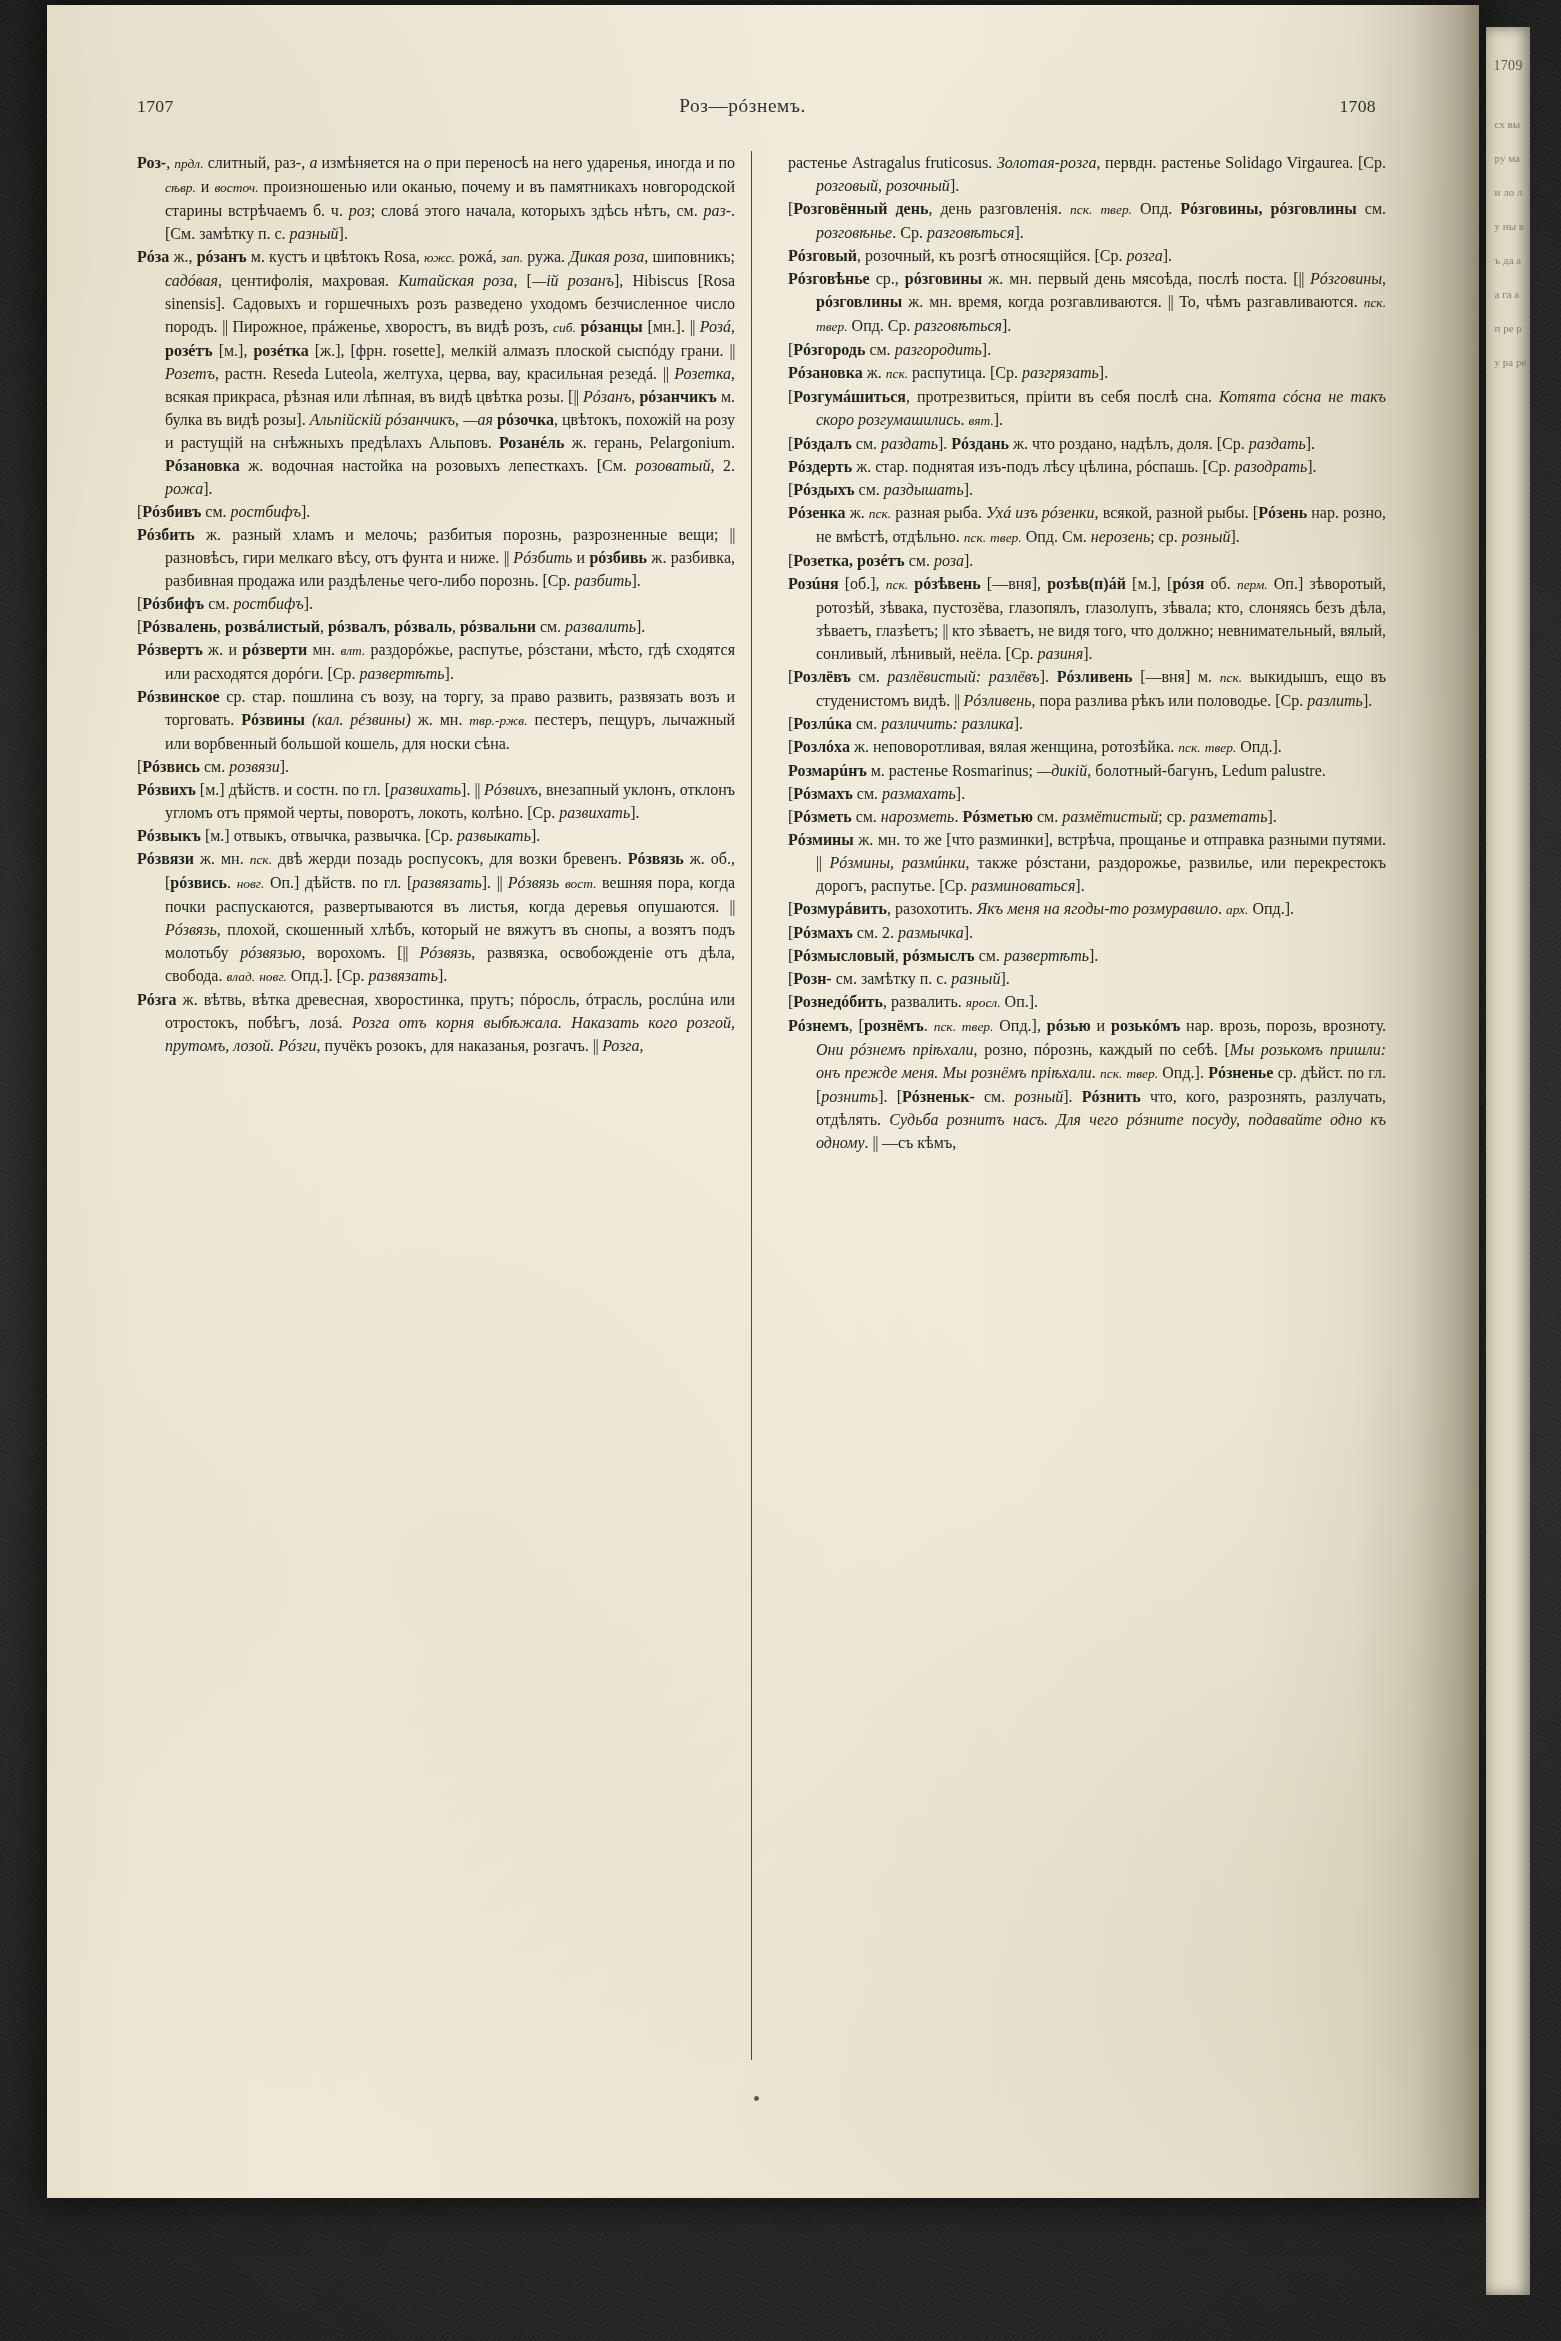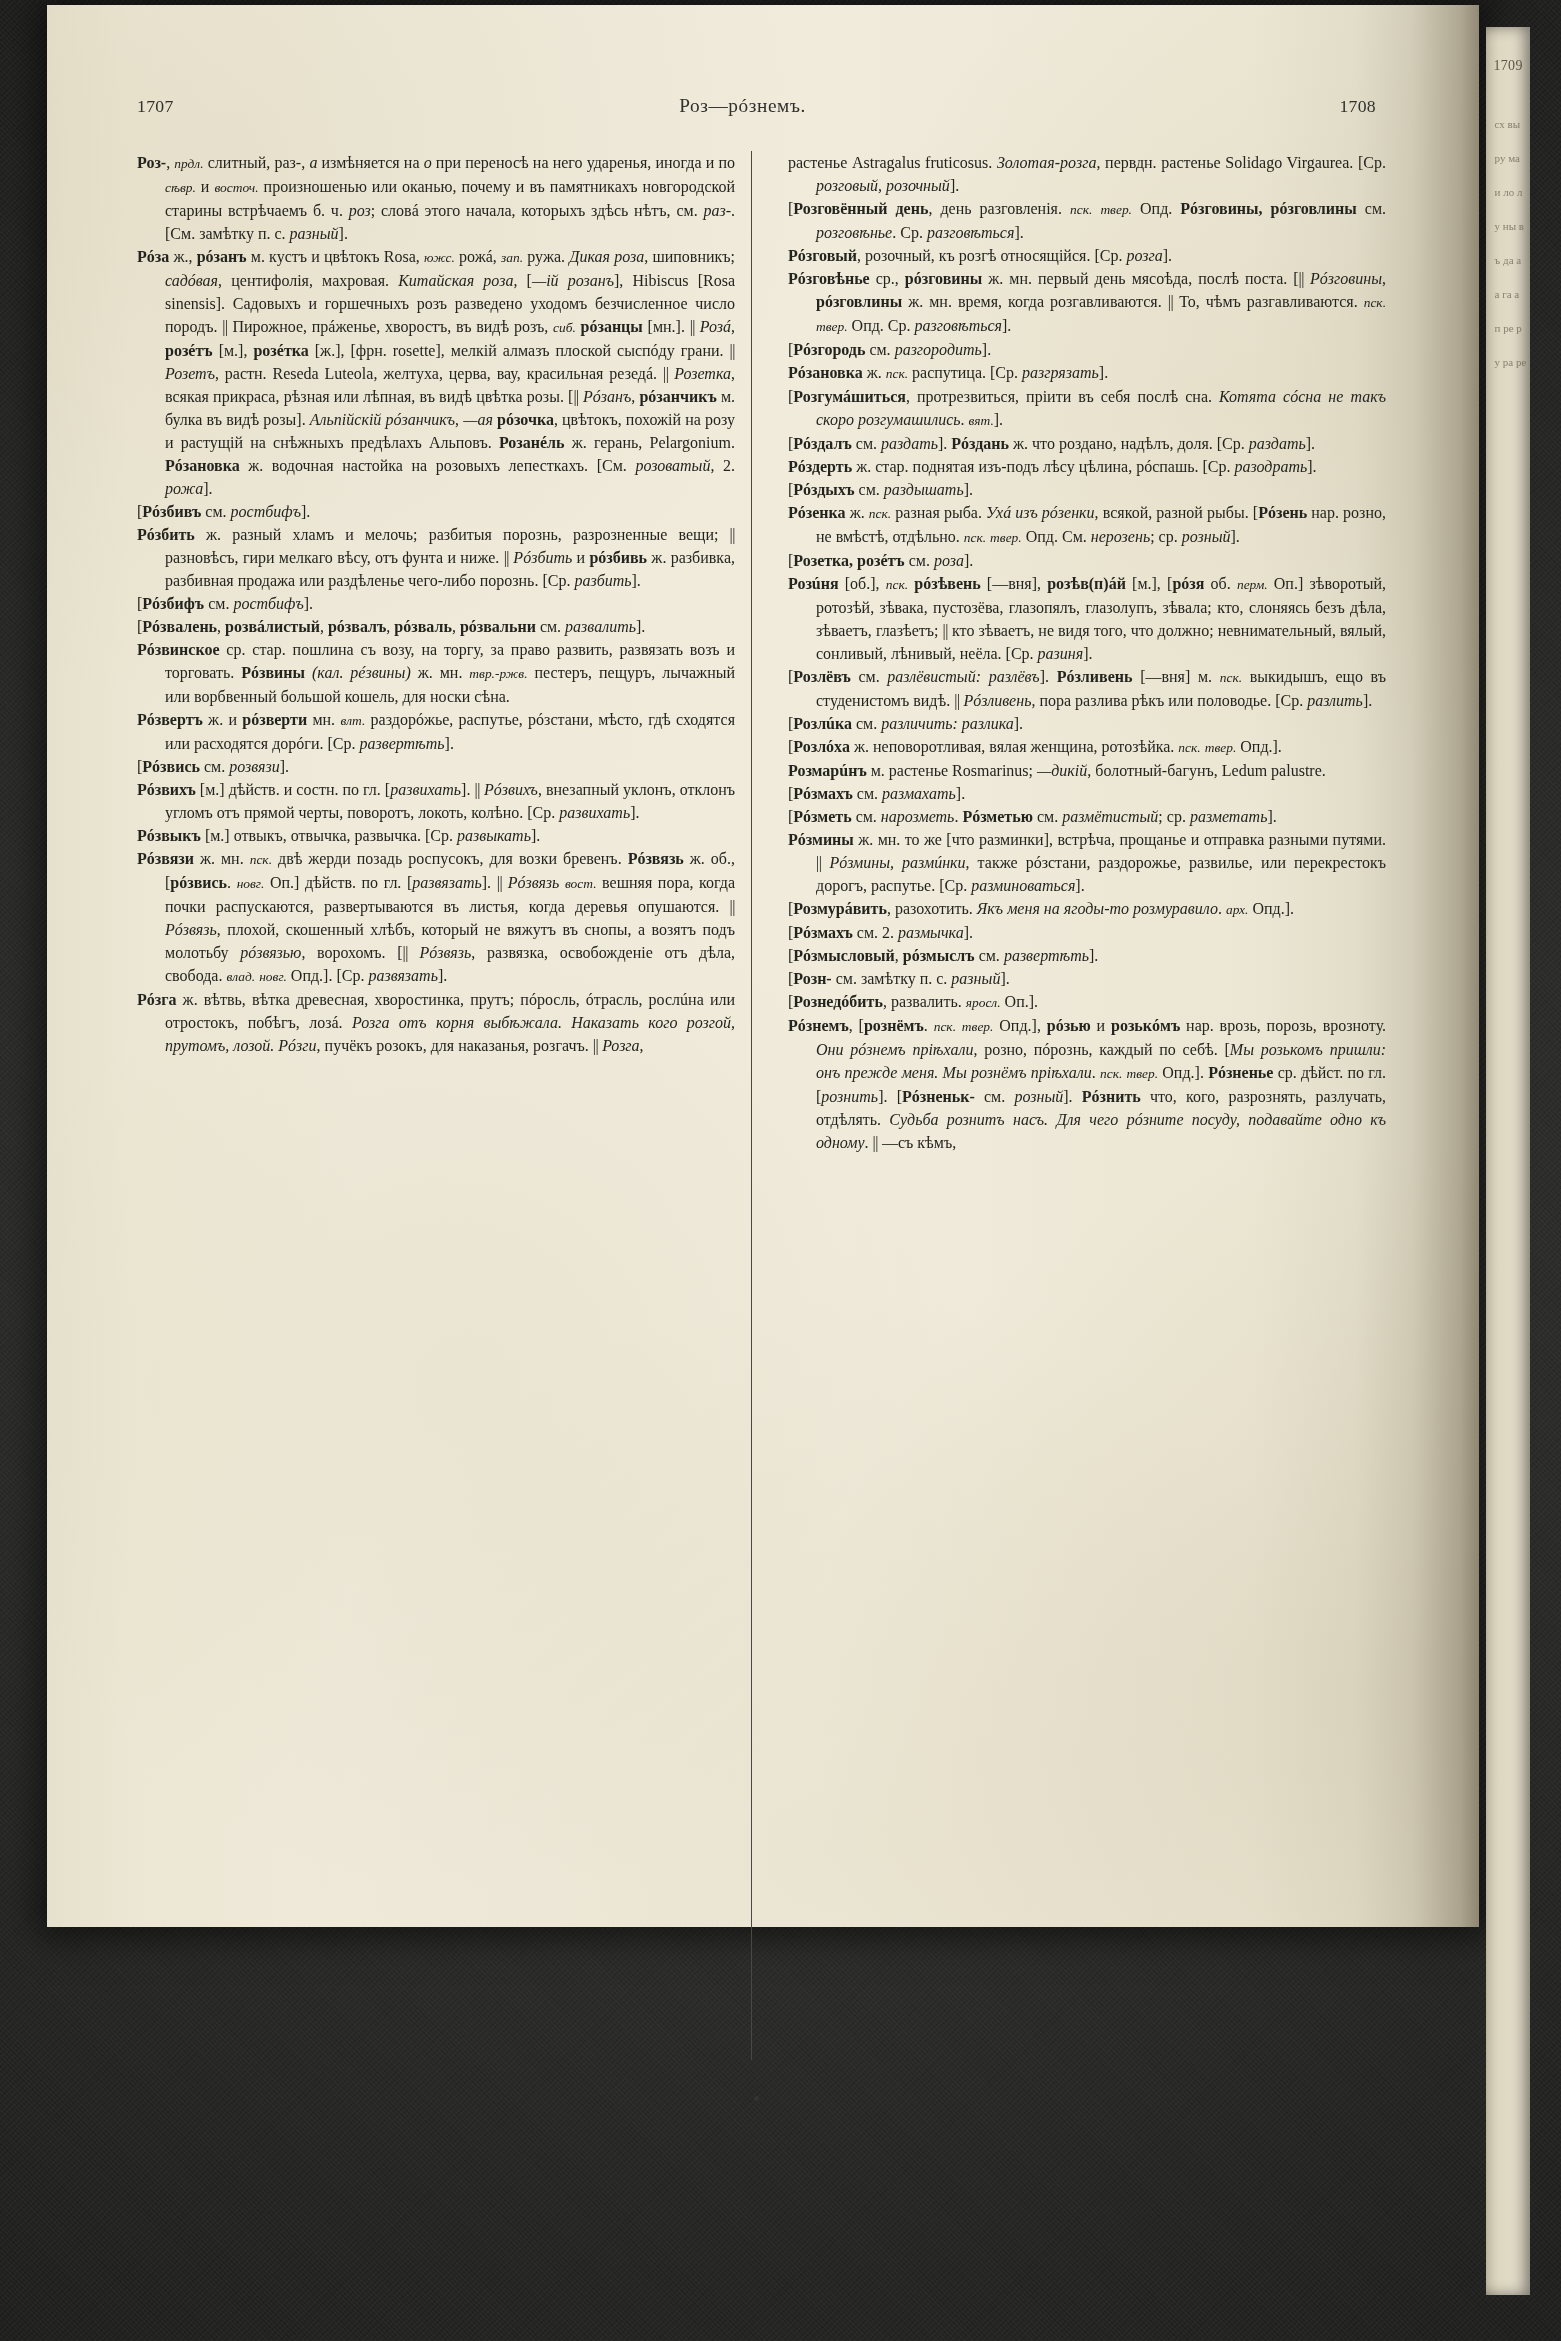--- a/index.html
+++ b/index.html
@@ -32,21 +32,21 @@
       repeating-linear-gradient(-45deg, rgba(255,255,255,.014) 0 2.1px, rgba(0,0,0,.018) 2.1px 4.3px);
     opacity: .9;
   }
 
   
   .page {
     position: absolute;
     left: 47px;
     top: 5.4px;
     width: 1432px;
-    height: 1922px;
+    height: 2193px;
     background:
       linear-gradient(90deg, #e6e1cd 0%, #ece7d4 6%, #efeada 22%, #f0ebdb 55%, #ece7d4 84%, #ddd8c4 96%, #cfc9b4 100%);
     box-shadow: 0 0 32px 9.7px rgba(0,0,0,.55);
   }
   
   .page::before {
     content: "";
     position: absolute;
     inset: 0;
     background-image:
@@ -189,22 +189,22 @@
   </div>
 
   <div class="columns">
     <div class="col col-left">
         <p class="entry"><span class="hw">Роз-</span>, <span class="sm">прдл.</span> слитный, раз-, <span class="it">а</span> измѣняется на <span class="it">о</span> при переносѣ на него ударенья, иногда и по <span class="sm">сѣвр.</span> и <span class="sm">восточ.</span> произношенью или оканью, почему и въ памятникахъ новгородской старины встрѣчаемъ б. ч. <span class="it">роз</span>; словá этого начала, которыхъ здѣсь нѣтъ, см. <span class="it">раз-</span>. [См. замѣтку п. с. <span class="it">разный</span>].</p>
         <p class="entry"><span class="hw">Рóза</span> ж., <span class="hw">рóзанъ</span> м. кустъ и цвѣтокъ Rosa, <span class="sm">южс.</span> рожá, <span class="sm">зап.</span> ружа. <span class="it">Дикая роза</span>, шиповникъ; <span class="it">садóвая</span>, центифолія, махровая. <span class="it">Китайская роза</span>, [<span class="it">—ій розанъ</span>], Hibiscus [Rosa sinensis]. Садовыхъ и горшечныхъ розъ разведено уходомъ безчисленное число породъ. <span class="bar">||</span> Пирожное, прáженье, хворостъ, въ видѣ розъ, <span class="sm">сиб.</span> <span class="hw">рóзанцы</span> [мн.]. <span class="bar">||</span> <span class="it">Розá</span>, <span class="hw">розéтъ</span> [м.], <span class="hw">розéтка</span> [ж.], [фрн. rosette], мелкій алмазъ плоской сыспóду грани. <span class="bar">||</span> <span class="it">Розетъ</span>, растн. Reseda Luteola, желтуха, церва, вау, красильная резедá. <span class="bar">||</span> <span class="it">Розетка</span>, всякая прикраса, рѣзная или лѣпная, въ видѣ цвѣтка розы. [<span class="bar">||</span> <span class="it">Рóзанъ</span>, <span class="hw">рóзанчикъ</span> м. булка въ видѣ розы]. <span class="it">Альпійскій рóзанчикъ</span>, <span class="it">—ая</span> <span class="hw">рóзочка</span>, цвѣтокъ, похожій на розу и растущій на снѣжныхъ предѣлахъ Альповъ. <span class="hw">Розанéль</span> ж. герань, Pelargonium. <span class="hw">Рóзановка</span> ж. водочная настойка на розовыхъ лепесткахъ. [См. <span class="it">розоватый</span>, 2. <span class="it">рожа</span>].</p>
         <p class="entry">[<span class="hw">Рóзбивъ</span> см. <span class="it">ростбифъ</span>].</p>
         <p class="entry"><span class="hw">Рóзбить</span> ж. разный хламъ и мелочь; разбитыя порознь, разрозненные вещи; <span class="bar">||</span> разновѣсъ, гири мелкаго вѣсу, отъ фунта и ниже. <span class="bar">||</span> <span class="it">Рóзбить</span> и <span class="hw">рóзбивь</span> ж. разбивка, разбивная продажа или раздѣленье чего-либо порознь. [Ср. <span class="it">разбить</span>].</p>
         <p class="entry">[<span class="hw">Рóзбифъ</span> см. <span class="it">ростбифъ</span>].</p>
         <p class="entry">[<span class="hw">Рóзвалень</span>, <span class="hw">розвáлистый</span>, <span class="hw">рóзвалъ</span>, <span class="hw">рóзваль</span>, <span class="hw">рóзвальни</span> см. <span class="it">развалить</span>].</p>
+        <p class="entry"><span class="hw">Рóзвертъ</span> ж. и <span class="hw">рóзверти</span> мн. <span class="sm">влт.</span> раздорóжье, распутье, рóзстани, мѣсто, гдѣ сходятся или расходятся дорóги. [Ср. <span class="it">развертѣть</span>].</p>
         <p class="entry"><span class="hw">Рóзвинское</span> ср. стар. пошлина съ возу, на торгу, за право развить, развязать возъ и торговать. <span class="hw">Рóзвины</span> <span class="it">(кал. рéзвины)</span> ж. мн. <span class="sm">твр.-ржв.</span> пестеръ, пещуръ, лычажный или ворбвенный большой кошель, для носки сѣна.</p>
-        <p class="entry"><span class="hw">Рóзвертъ</span> ж. и <span class="hw">рóзверти</span> мн. <span class="sm">влт.</span> раздорóжье, распутье, рóзстани, мѣсто, гдѣ сходятся или расходятся дорóги. [Ср. <span class="it">развертѣть</span>].</p>
         <p class="entry">[<span class="hw">Рóзвись</span> см. <span class="it">розвязи</span>].</p>
         <p class="entry"><span class="hw">Рóзвихъ</span> [м.] дѣйств. и состн. по гл. [<span class="it">развихать</span>]. <span class="bar">||</span> <span class="it">Рóзвихъ</span>, внезапный уклонъ, отклонъ угломъ отъ прямой черты, поворотъ, локоть, колѣно. [Ср. <span class="it">развихать</span>].</p>
         <p class="entry"><span class="hw">Рóзвыкъ</span> [м.] отвыкъ, отвычка, развычка. [Ср. <span class="it">развыкать</span>].</p>
         <p class="entry"><span class="hw">Рóзвязи</span> ж. мн. <span class="sm">пск.</span> двѣ жерди позадь роспусокъ, для возки бревенъ. <span class="hw">Рóзвязь</span> ж. об., [<span class="hw">рóзвись</span>. <span class="sm">новг.</span> Оп.] дѣйств. по гл. [<span class="it">развязать</span>]. <span class="bar">||</span> <span class="it">Рóзвязь</span> <span class="sm">вост.</span> вешняя пора, когда почки распускаются, развертываются въ листья, когда деревья опушаются. <span class="bar">||</span> <span class="it">Рóзвязь</span>, плохой, скошенный хлѣбъ, который не вяжутъ въ снопы, а возятъ подъ молотьбу <span class="it">рóзвязью</span>, ворохомъ. [<span class="bar">||</span> <span class="it">Рóзвязь</span>, развязка, освобожденіе отъ дѣла, свобода. <span class="sm">влад.</span> <span class="sm">новг.</span> Опд.]. [Ср. <span class="it">развязать</span>].</p>
         <p class="entry"><span class="hw">Рóзга</span> ж. вѣтвь, вѣтка древесная, хворостинка, прутъ; пóросль, óтрасль, рослúна или отростокъ, побѣгъ, лозá. <span class="it">Розга отъ корня выбѣжала. Наказать кого розгой, прутомъ, лозой. Рóзги</span>, пучёкъ розокъ, для наказанья, розгачъ. <span class="bar">||</span> <span class="it">Розга</span>,</p>
       </div>
     <div class="col col-right">
         <p class="entry">растенье Astragalus fruticosus. <span class="it">Золотая-розга</span>, первдн. растенье Solidago Virgaurea. [Ср. <span class="it">розговый, розочный</span>].</p>
         <p class="entry">[<span class="hw">Розговённый день</span>, день разговленія. <span class="sm">пск.</span> <span class="sm">твер.</span> Опд. <span class="hw">Рóзговины, рóзговлины</span> см. <span class="it">розговѣнье</span>. Ср. <span class="it">разговѣться</span>].</p>
         <p class="entry"><span class="hw">Рóзговый</span>, розочный, къ розгѣ относящійся. [Ср. <span class="it">розга</span>].</p>

